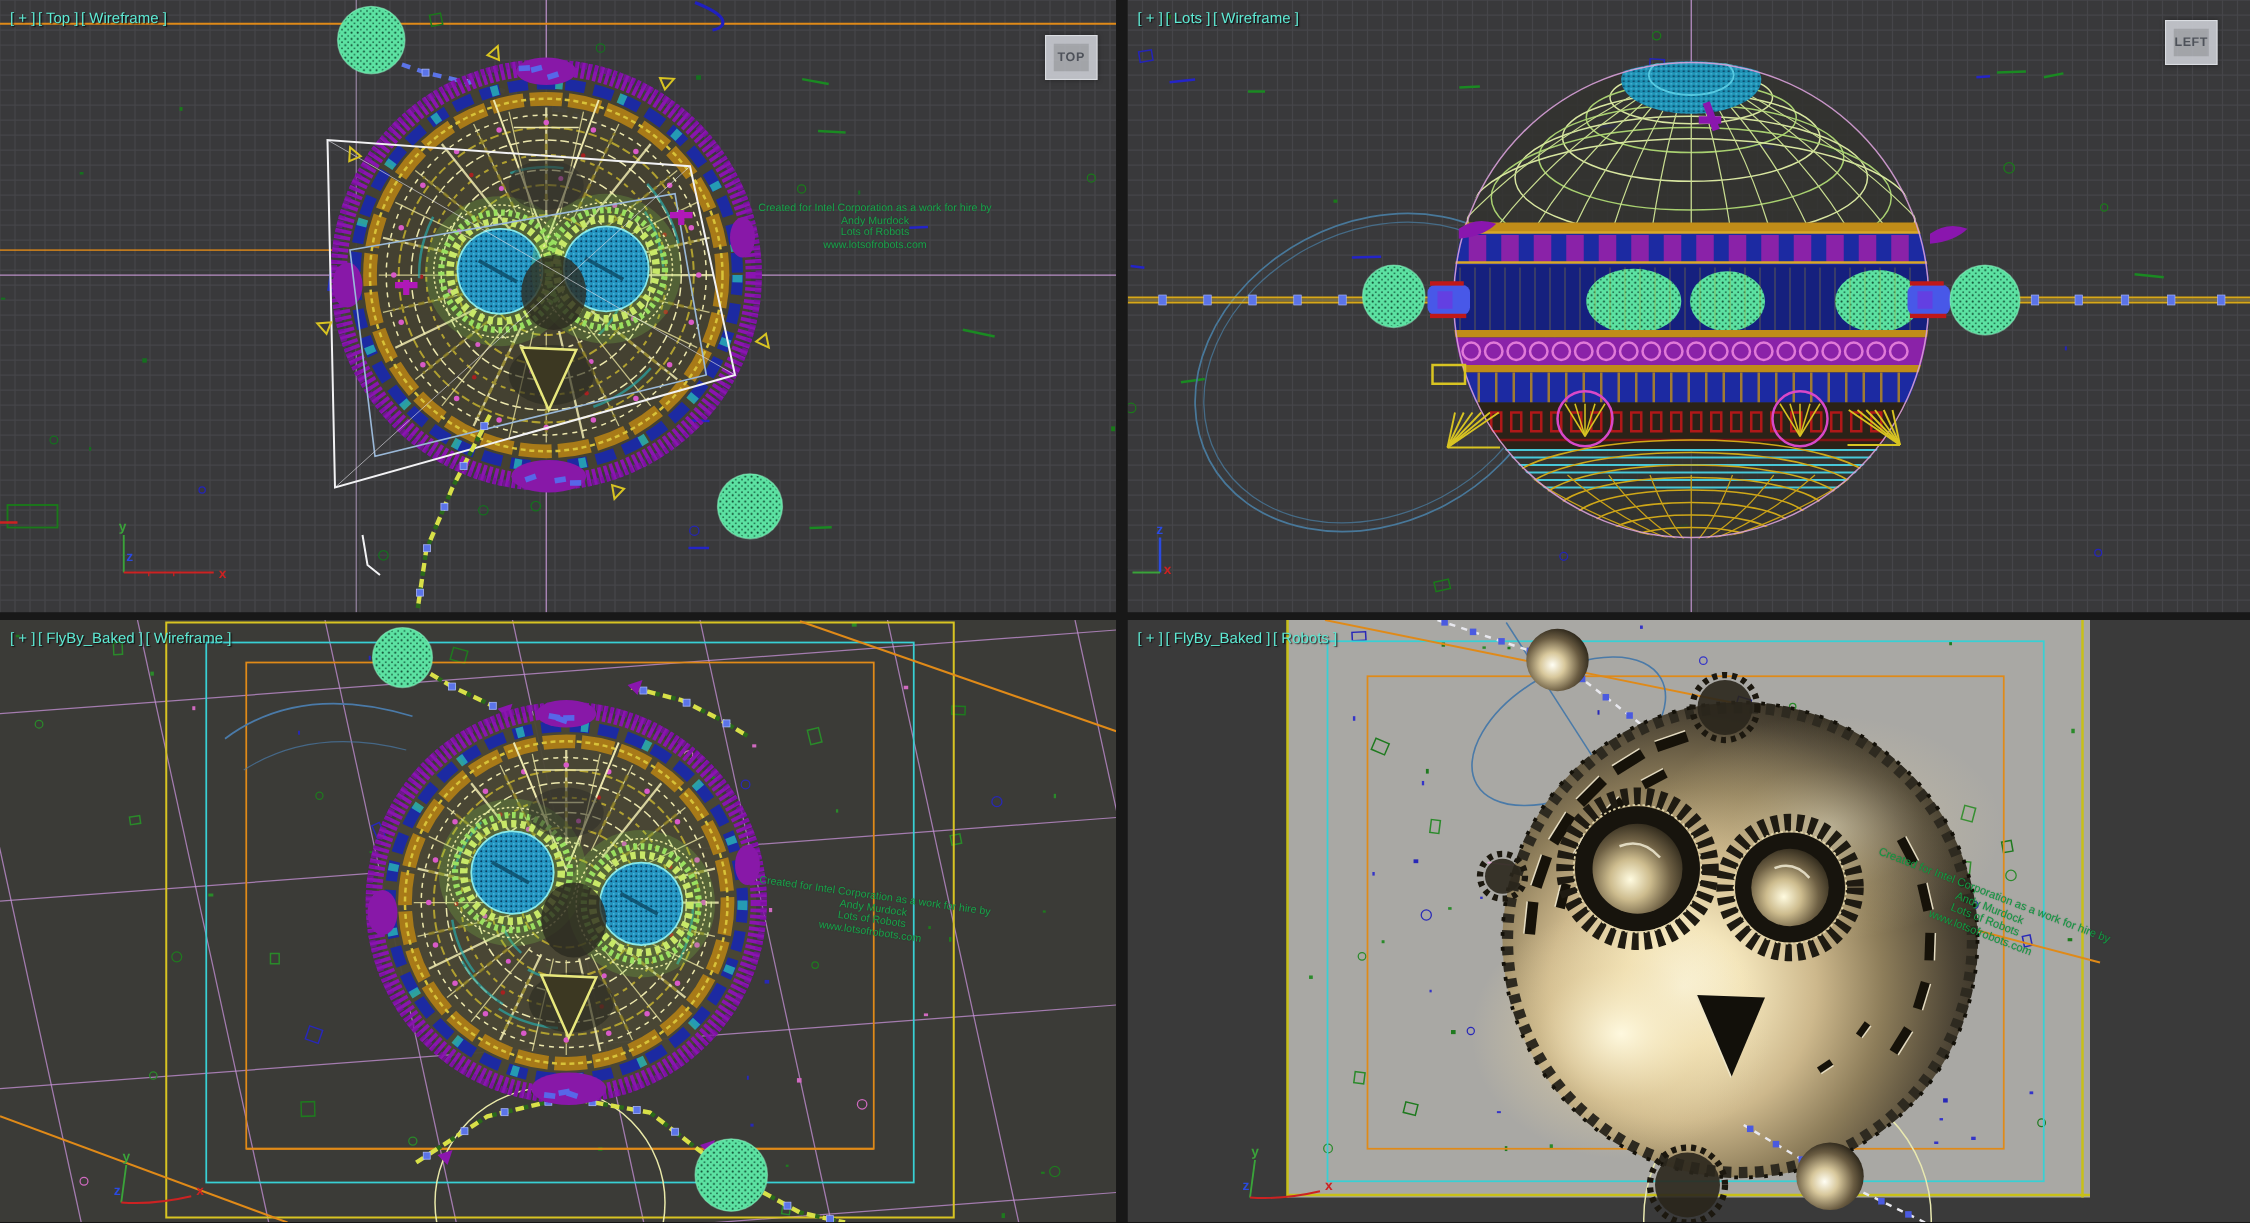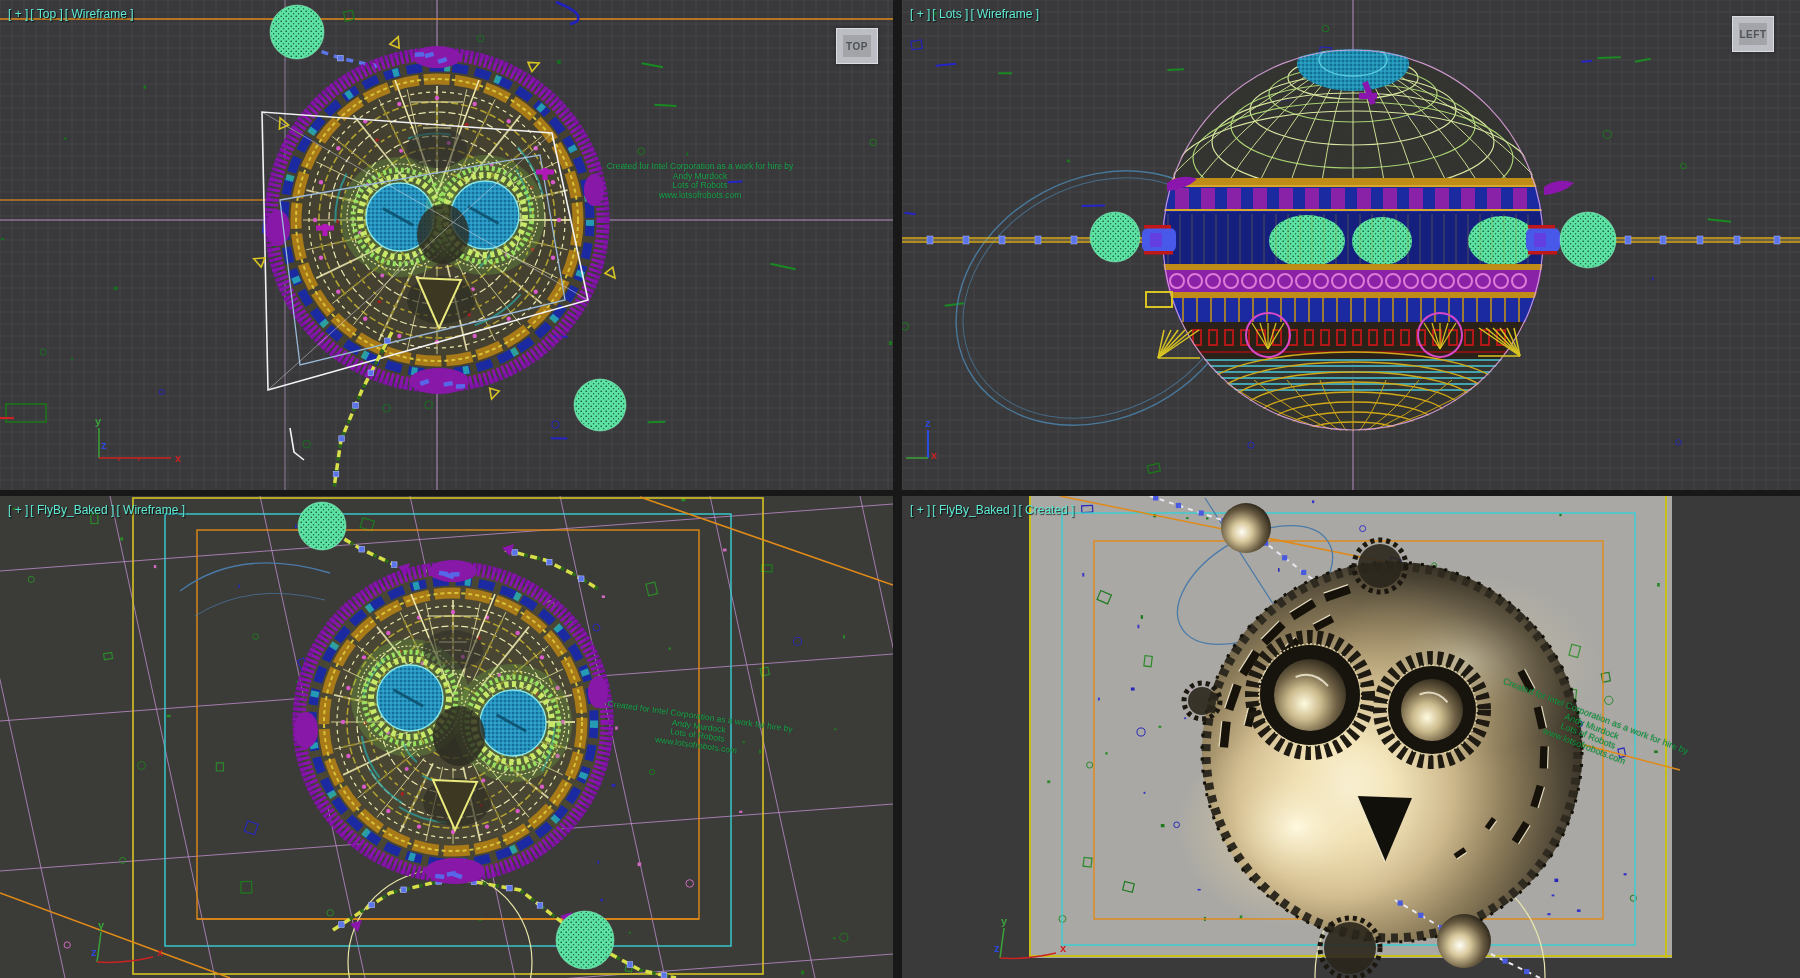--- a/index.html
+++ b/index.html
@@ -1116,21 +1116,21 @@
         <rect x="600.5233962198031" y="462.42060079121995" width="5.2" height="5.2" fill="#4a5ae0"></rect>
         <rect x="622.1020187178989" y="472.92598279687184" width="5.2" height="5.2" fill="#4a5ae0"></rect>
         <circle cx="562" cy="445" r="27" fill="url(#brBall)"></circle>
         <path d="M98 462 L102 432" stroke="#3aa33a" stroke-width="1.5" fill="none"></path>
         <path d="M98 462 Q124 464 154 457" stroke="#cc2222" stroke-width="1.5" fill="none"></path>
         <text x="99" y="429" fill="#3aa33a" font-size="11" font-weight="bold" font-family="&quot;Liberation Sans&quot;,sans-serif">y</text>
         <text x="158" y="456" fill="#cc2222" font-size="11" font-weight="bold" font-family="&quot;Liberation Sans&quot;,sans-serif">x</text>
         <text x="92" y="456" fill="#2a4ae0" font-size="11" font-weight="bold" font-family="&quot;Liberation Sans&quot;,sans-serif">z</text>
       </svg>
     <div class="vplabel">
-      <span>[ + ]</span><span>[ FlyBy_Baked ]</span><span>[ Created ]</span>
+      <span>[ + ]</span><span>[ FlyBy_Baked ]</span><span>[ Robots ]</span>
     </div>
     <div class="watermark br" style="left:588px;top:214px">
       <div>Created for Intel Corporation as a work for hire by</div>
       <div>Andy Murdock</div>
       <div>Lots of Robots</div>
       <div>www.lotsofrobots.com</div>
     </div>
   </div>
 
   <div class="splitter" style="left:893px;top:0;width:9px;height:978px"></div>

